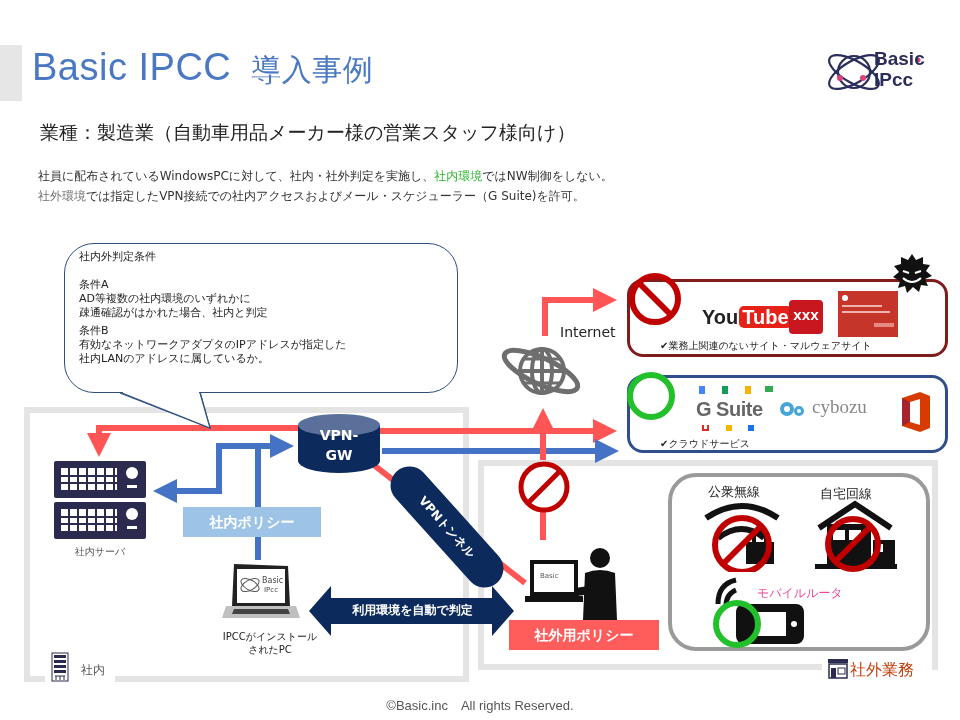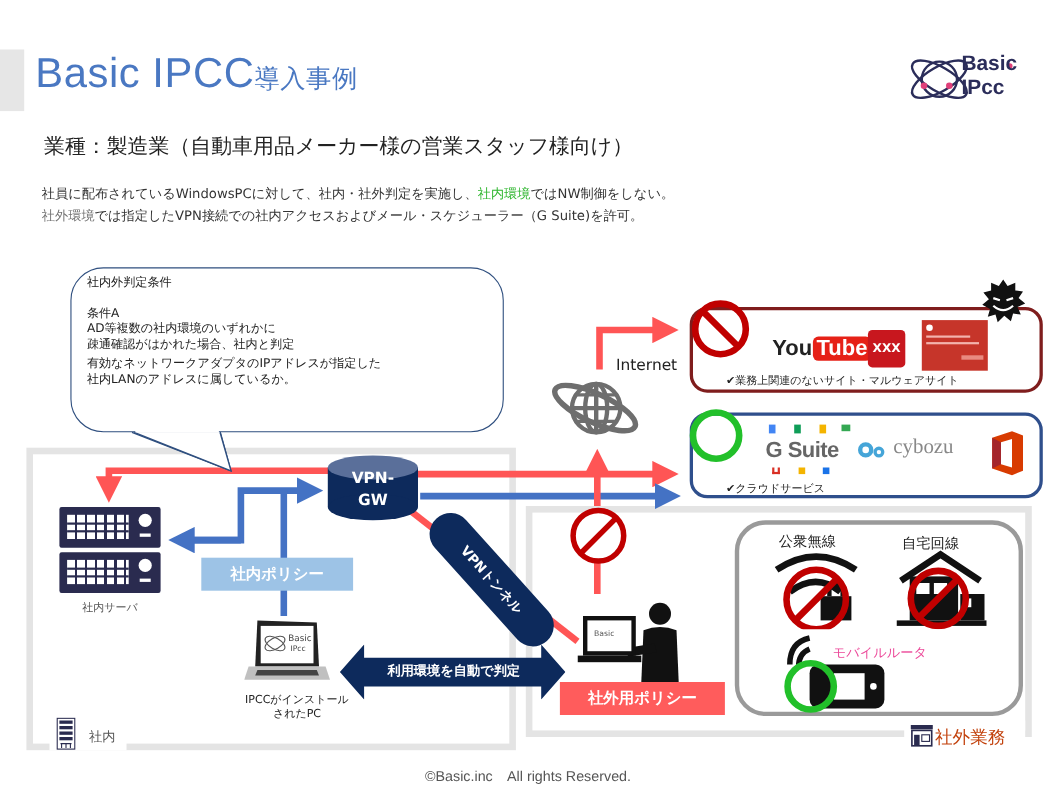--- a/index.html
+++ b/index.html
@@ -3,21 +3,21 @@
 <meta charset="utf-8">
 <style>
   * { box-sizing: border-box; margin: 0; padding: 0; }
   html, body { width: 960px; height: 720px; background: #ffffff; overflow: hidden; }
   body { position: relative; font-family: "DejaVu Sans", "Liberation Sans", sans-serif; color: #222; }
   .abs { position: absolute; }
 
   
   .title-bar { left: 0; top: 45px; width: 22px; height: 56px; background: #e6e6e6; }
   .title { left: 32px; top: 46px; font-family: "Liberation Sans", sans-serif; font-size: 38px; color: #4a78c2; letter-spacing: 0.5px; white-space: nowrap; }
-  .title .jp { font-family: Liberation Serif, serif; font-size: 23px; margin-left: 0; }
+  .title .jp { font-family: Liberation Serif, serif; font-size: 30px; margin-left: 20px; }
   .logo { left: 820px; top: 38px; width: 120px; height: 66px; }
   .logo-text { left: 874px; top: 48px; font-family: "Liberation Sans", sans-serif; font-weight: bold; color: #2b2d5a; font-size: 19px; line-height: 21px; }
 
   .industry { left: 40px; top: 120px; font-size: 19px; color: #222; white-space: nowrap; }
   .desc { left: 38px; top: 166px; font-size: 12px; line-height: 20px; color: #333; white-space: nowrap; }
   .desc .green { color: #2fb62f; }
   .desc .orange { color: #737373; }
   .zone-in2 { left: 24px; top: 407px; width: 445px; height: 275px; border: 6px solid #e4e4e4; }
   .zone-out { left: 478px; top: 460px; width: 460px; height: 210px; border: 6px solid #e4e4e4; }
   .zone-label-in { left: 45px; top: 656px; width: 70px; height: 26px; background: #fff; }
@@ -101,20 +101,21 @@
   <path d="M120,393 L210,428 L200,392" stroke="#2f4f7f" stroke-width="1.2" fill="#fff"></path>
 </svg>
 
 <div class="abs speech">
   <p>社内外判定条件</p>
   <p style="height:14px"></p>
   <p>条件A</p>
   <p>AD等複数の社内環境のいずれかに</p>
   <p>疎通確認がはかれた場合、社内と判定</p>
   <p style="height:4px"></p>
+  <p>条件B</p>
   <p>有効なネットワークアダプタのIPアドレスが指定した</p>
   <p>社内LANのアドレスに属しているか。</p>
 </div>
 <svg class="abs" style="left:120px;top:391px" width="100" height="40">
   <path d="M2,2 L90,37 L80,2" stroke="#2f4f7f" stroke-width="1.2" fill="#fff"></path>
   <rect x="3" y="0" width="76" height="2" fill="#fff"></rect>
 </svg>
 
 <svg class="abs" style="left:500px;top:337px" width="82" height="68" viewBox="0 0 82 68">
   <g fill="none" stroke="#6e6e6e" stroke-width="4">

